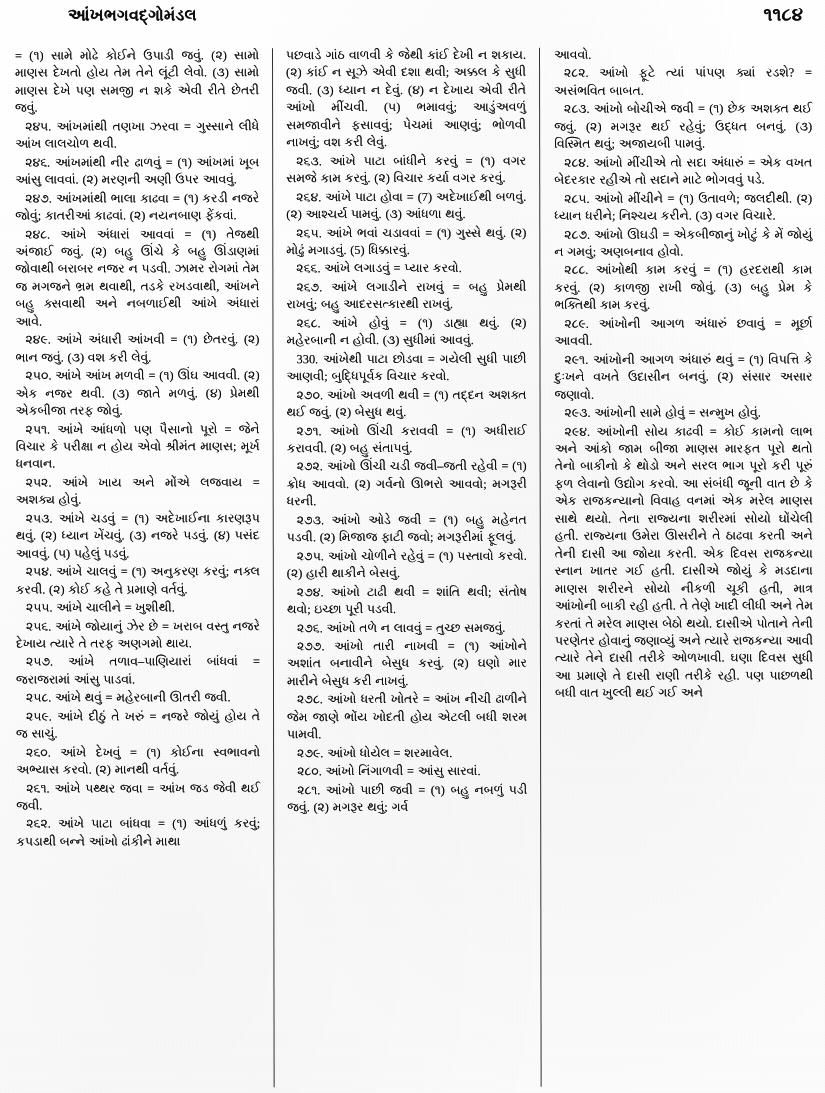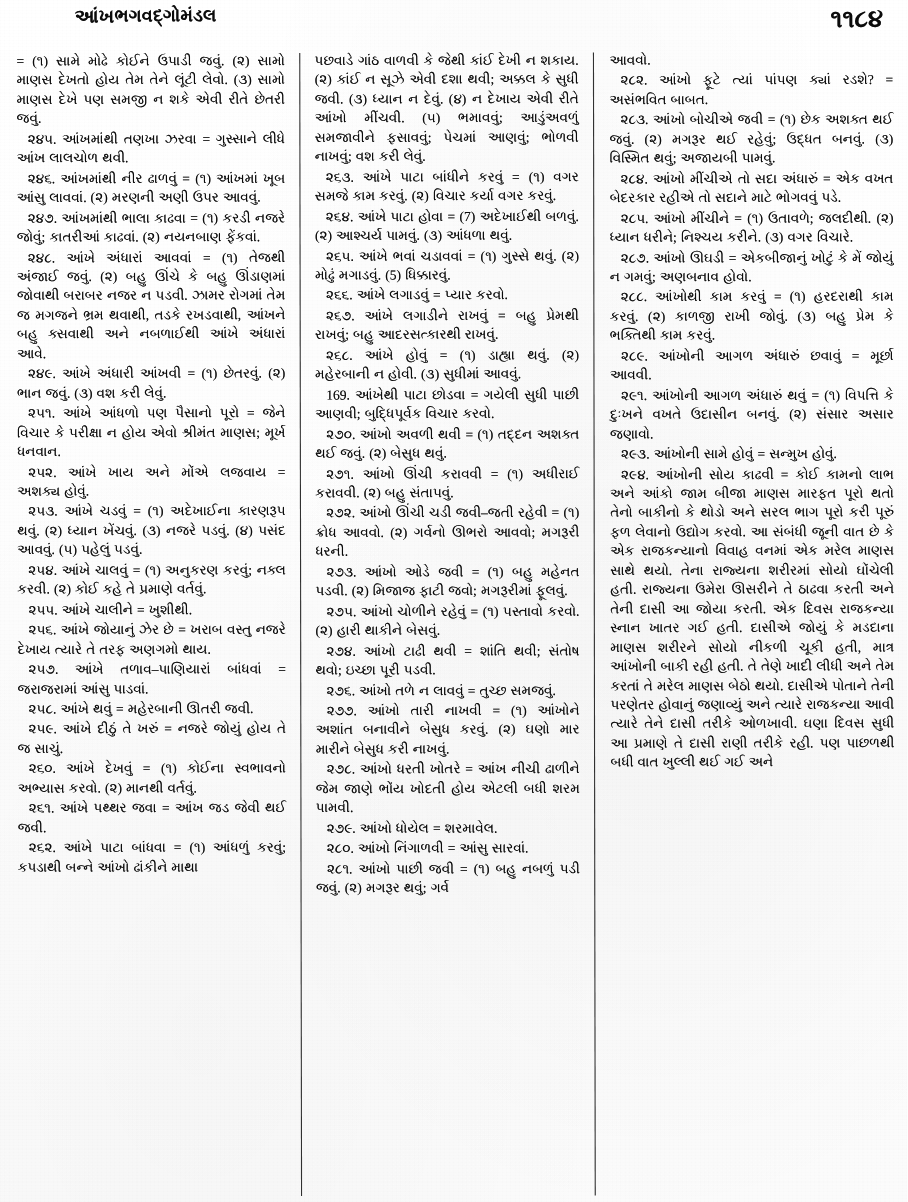--- a/index.html
+++ b/index.html
@@ -30,21 +30,21 @@
   .runhead{
     position:absolute;left:14px;right:14px;top:6px;height:26px;
     display:flex;align-items:flex-start;justify-content:space-between;
     font-weight:bold;
     font-size:17px;
     letter-spacing:.2px;
     line-height:1.1;
   }
   .runhead .rh-left{flex:0 0 auto;padding-left:6px;margin-left:48px;}
   .runhead .rh-center{flex:1 1 auto;font-size:16px;}
-  .runhead .rh-right{flex:0 0 auto;padding-right:8px;font-size:22px;}
+  .runhead .rh-right{flex:0 0 auto;padding-right:8px;font-size:18px;}
 
   
   .cols{
     position:absolute;
     left:14px;right:12px;top:46px;bottom:4px;
     display:flex;
     align-items:stretch;
   }
   .col{
     position:relative;
@@ -87,20 +87,21 @@
 </div>
 
 <div class="cols">
   <div class="col col-1">
       <p class="noind">= (૧) સામે મોઢે કોઈને ઉપાડી જવું. (૨) સામો માણસ દેખતો હોય તેમ તેને લૂંટી લેવો. (૩) સામો માણસ દેખે પણ સમજી ન શકે એવી રીતે છેતરી જવું.</p>
       <p class="ind">૨૪૫. આંખમાંથી તણખા ઝરવા = ગુસ્સાને લીધે આંખ લાલચોળ થવી.</p>
       <p class="ind">૨૪૬. આંખમાંથી નીર ઢાળવું = (૧) આંખમાં ખૂબ આંસુ લાવવાં. (૨) મરણની અણી ઉપર આવવું.</p>
       <p class="ind">૨૪૭. આંખમાંથી ભાલા કાઢવા = (૧) કરડી નજરે જોવું; કાતરીઆં કાઢવાં. (૨) નયનબાણ ફેંકવાં.</p>
       <p class="ind">૨૪૮. આંખે અંધારાં આવવાં = (૧) તેજથી અંજાઈ જવું. (૨) બહુ ઊંચે કે બહુ ઊંડાણમાં જોવાથી બરાબર નજર ન પડવી. ઝામર રોગમાં તેમ જ મગજને ભ્રમ થવાથી, તડકે રખડવાથી, આંખને બહુ ક્સવાથી અને નબળાઈથી આંખે અંધારાં આવે.</p>
       <p class="ind">૨૪૯. આંખે અંધારી આંખવી = (૧) છેતરવું. (૨) ભાન જવું. (૩) વશ કરી લેવું.</p>
+      <p class="ind">૨૫૦. આંખે આંખ મળવી = (૧) ઊંઘ આવવી. (૨) એક નજર થવી. (૩) જાતે મળવું. (૪) પ્રેમથી એકબીજા તરફ જોવું.</p>
       <p class="ind">૨૫૧. આંખે આંધળો પણ પૈસાનો પૂરો = જેને વિચાર કે પરીક્ષા ન હોય એવો શ્રીમંત માણસ; મૂર્ખ ધનવાન.</p>
       <p class="ind">૨૫૨. આંખે ખાય અને મોંએ લજવાય = અશક્ય હોવું.</p>
       <p class="ind">૨૫૩. આંખે ચડવું = (૧) અદેખાઈના કારણરૂપ થવું. (૨) ધ્યાન ખેંચવું. (૩) નજરે પડવું. (૪) પસંદ આવવું. (૫) પહેલું પડવું.</p>
       <p class="ind">૨૫૪. આંખે ચાલવું = (૧) અનુકરણ કરવું; નક્લ કરવી. (૨) કોઈ કહે તે પ્રમાણે વર્તવું.</p>
       <p class="ind">૨૫૫. આંખે ચાલીને = ખુશીથી.</p>
       <p class="ind">૨૫૬. આંખે જોયાનું ઝેર છે = ખરાબ વસ્તુ નજરે દેખાય ત્યારે તે તરફ અણગમો થાય.</p>
       <p class="ind">૨૫૭. આંખે તળાવ–પાણિયારાં બાંધવાં = જરાજરામાં આંસુ પાડવાં.</p>
       <p class="ind">૨૫૮. આંખે થવું = મહેરબાની ઊતરી જવી.</p>
       <p class="ind">૨૫૯. આંખે દીઠું તે ખરું = નજરે જોયું હોય તે જ સાચું.</p>
       <p class="ind">૨૬૦. આંખે દેખવું = (૧) કોઈના સ્વભાવનો અભ્યાસ કરવો. (૨) માનથી વર્તવું.</p>
@@ -109,21 +110,21 @@
     </div>
   <div class="rule"></div>
   <div class="col col-2">
       <p class="noind">પછવાડે ગાંઠ વાળવી કે જેથી કાંઈ દેખી ન શકાય. (૨) કાંઈ ન સૂઝે એવી દશા થવી; અક્કલ કે સુધી જવી. (૩) ધ્યાન ન દેવું. (૪) ન દેખાય એવી રીતે આંખો મીંચવી. (૫) ભમાવવું; આડુંઅવળું સમજાવીને ફસાવવું; પેચમાં આણવું; ભોળવી નાખવું; વશ કરી લેવું.</p>
       <p class="ind">૨૬૩. આંખે પાટા બાંધીને કરવું = (૧) વગર સમજે કામ કરવું. (૨) વિચાર કર્યા વગર કરવું.</p>
       <p class="ind">૨૬૪. આંખે પાટા હોવા = (7) અદેખાઈથી બળવું. (૨) આશ્ચર્ય પામવું. (૩) આંધળા થવું.</p>
       <p class="ind">૨૬૫. આંખે ભવાં ચડાવવાં = (૧) ગુસ્સે થવું. (૨) મોઢું મગાડવું. (5) ધિક્કારવું.</p>
       <p class="ind">૨૬૬. આંખે લગાડવું = પ્યાર કરવો.</p>
       <p class="ind">૨૬૭. આંખે લગાડીને રાખવું = બહુ પ્રેમથી રાખવું; બહુ આદરસત્કારથી રાખવું.</p>
       <p class="ind">૨૬૮. આંખે હોવું = (૧) ડાહ્યા થવું. (૨) મહેરબાની ન હોવી. (૩) સુધીમાં આવવું.</p>
-      <p class="ind">169. આંખેથી પાટા છોડવા = ગયેલી સુધી પાછી આણવી; બુદ્ધિપૂર્વક વિચાર કરવો.</p>
+      <p class="ind">330. આંખેથી પાટા છોડવા = ગયેલી સુધી પાછી આણવી; બુદ્ધિપૂર્વક વિચાર કરવો.</p>
       <p class="ind">૨૭૦. આંખો અવળી થવી = (૧) તદ્દન અશક્ત થઈ જવું. (૨) બેસુધ થવું.</p>
       <p class="ind">૨૭૧. આંખો ઊંચી કરાવવી = (૧) અધીરાઈ કરાવવી. (૨) બહુ સંતાપવું.</p>
       <p class="ind">૨૭૨. આંખો ઊંચી ચડી જવી–જતી રહેવી = (૧) ક્રોધ આવવો. (૨) ગર્વનો ઊભરો આવવો; મગરૂરી ધરની.</p>
       <p class="ind">૨૭૩. આંખો ઓડે જવી = (૧) બહુ મહેનત પડવી. (૨) મિજાજ ફાટી જવો; મગરૂરીમાં ફૂલવું.</p>
       <p class="ind">૨૭૫. આંખો ચોળીને રહેવું = (૧) પસ્તાવો કરવો. (૨) હારી થાકીને બેસવું.</p>
       <p class="ind">૨૭૪. આંખો ટાઢી થવી = શાંતિ થવી; સંતોષ થવો; ઇચ્છા પૂરી પડવી.</p>
       <p class="ind">૨૭૬. આંખો તળે ન લાવવું = તુચ્છ સમજવું.</p>
       <p class="ind">૨૭૭. આંખો તારી નાખવી = (૧) આંખોને અશાંત બનાવીને બેસુધ કરવું. (૨) ઘણો માર મારીને બેસુધ કરી નાખવું.</p>
       <p class="ind">૨૭૮. આંખો ધરતી ખોતરે = આંખ નીચી ઢાળીને જેમ જાણે ભોંય ખોદતી હોય એટલી બધી શરમ પામવી.</p>
       <p class="ind">૨૭૯. આંખો ધોયેલ = શરમાવેલ.</p>

